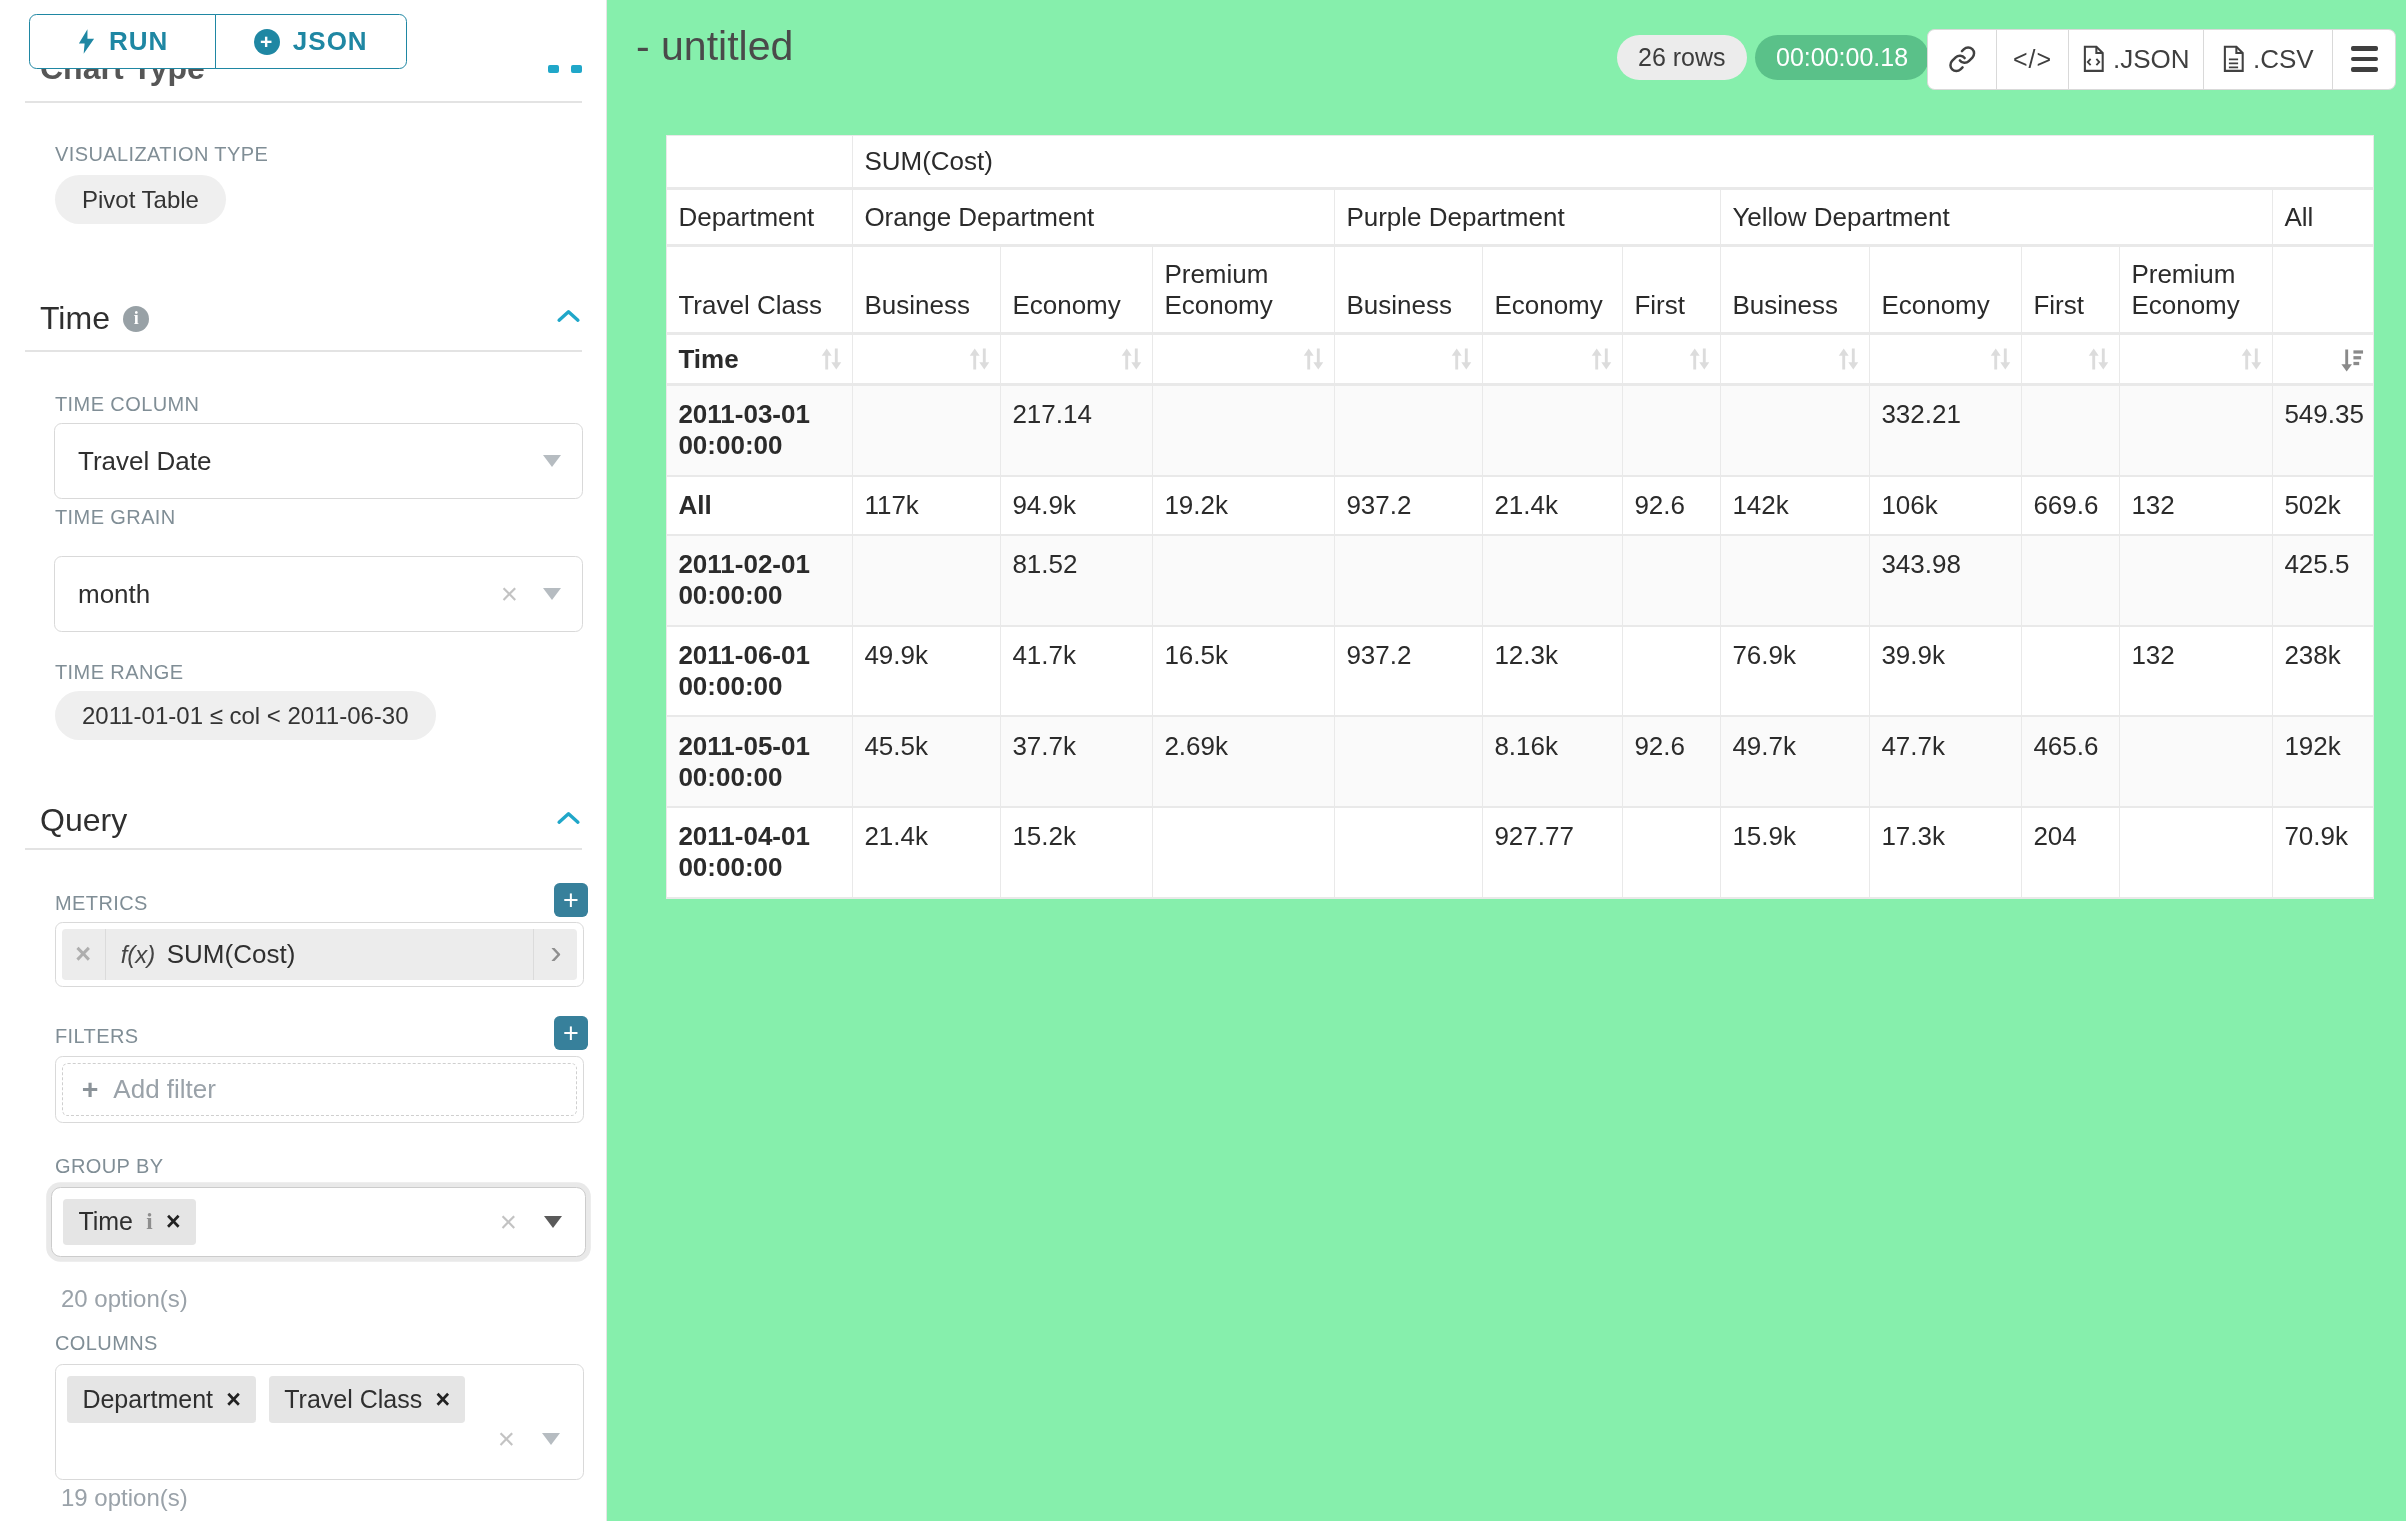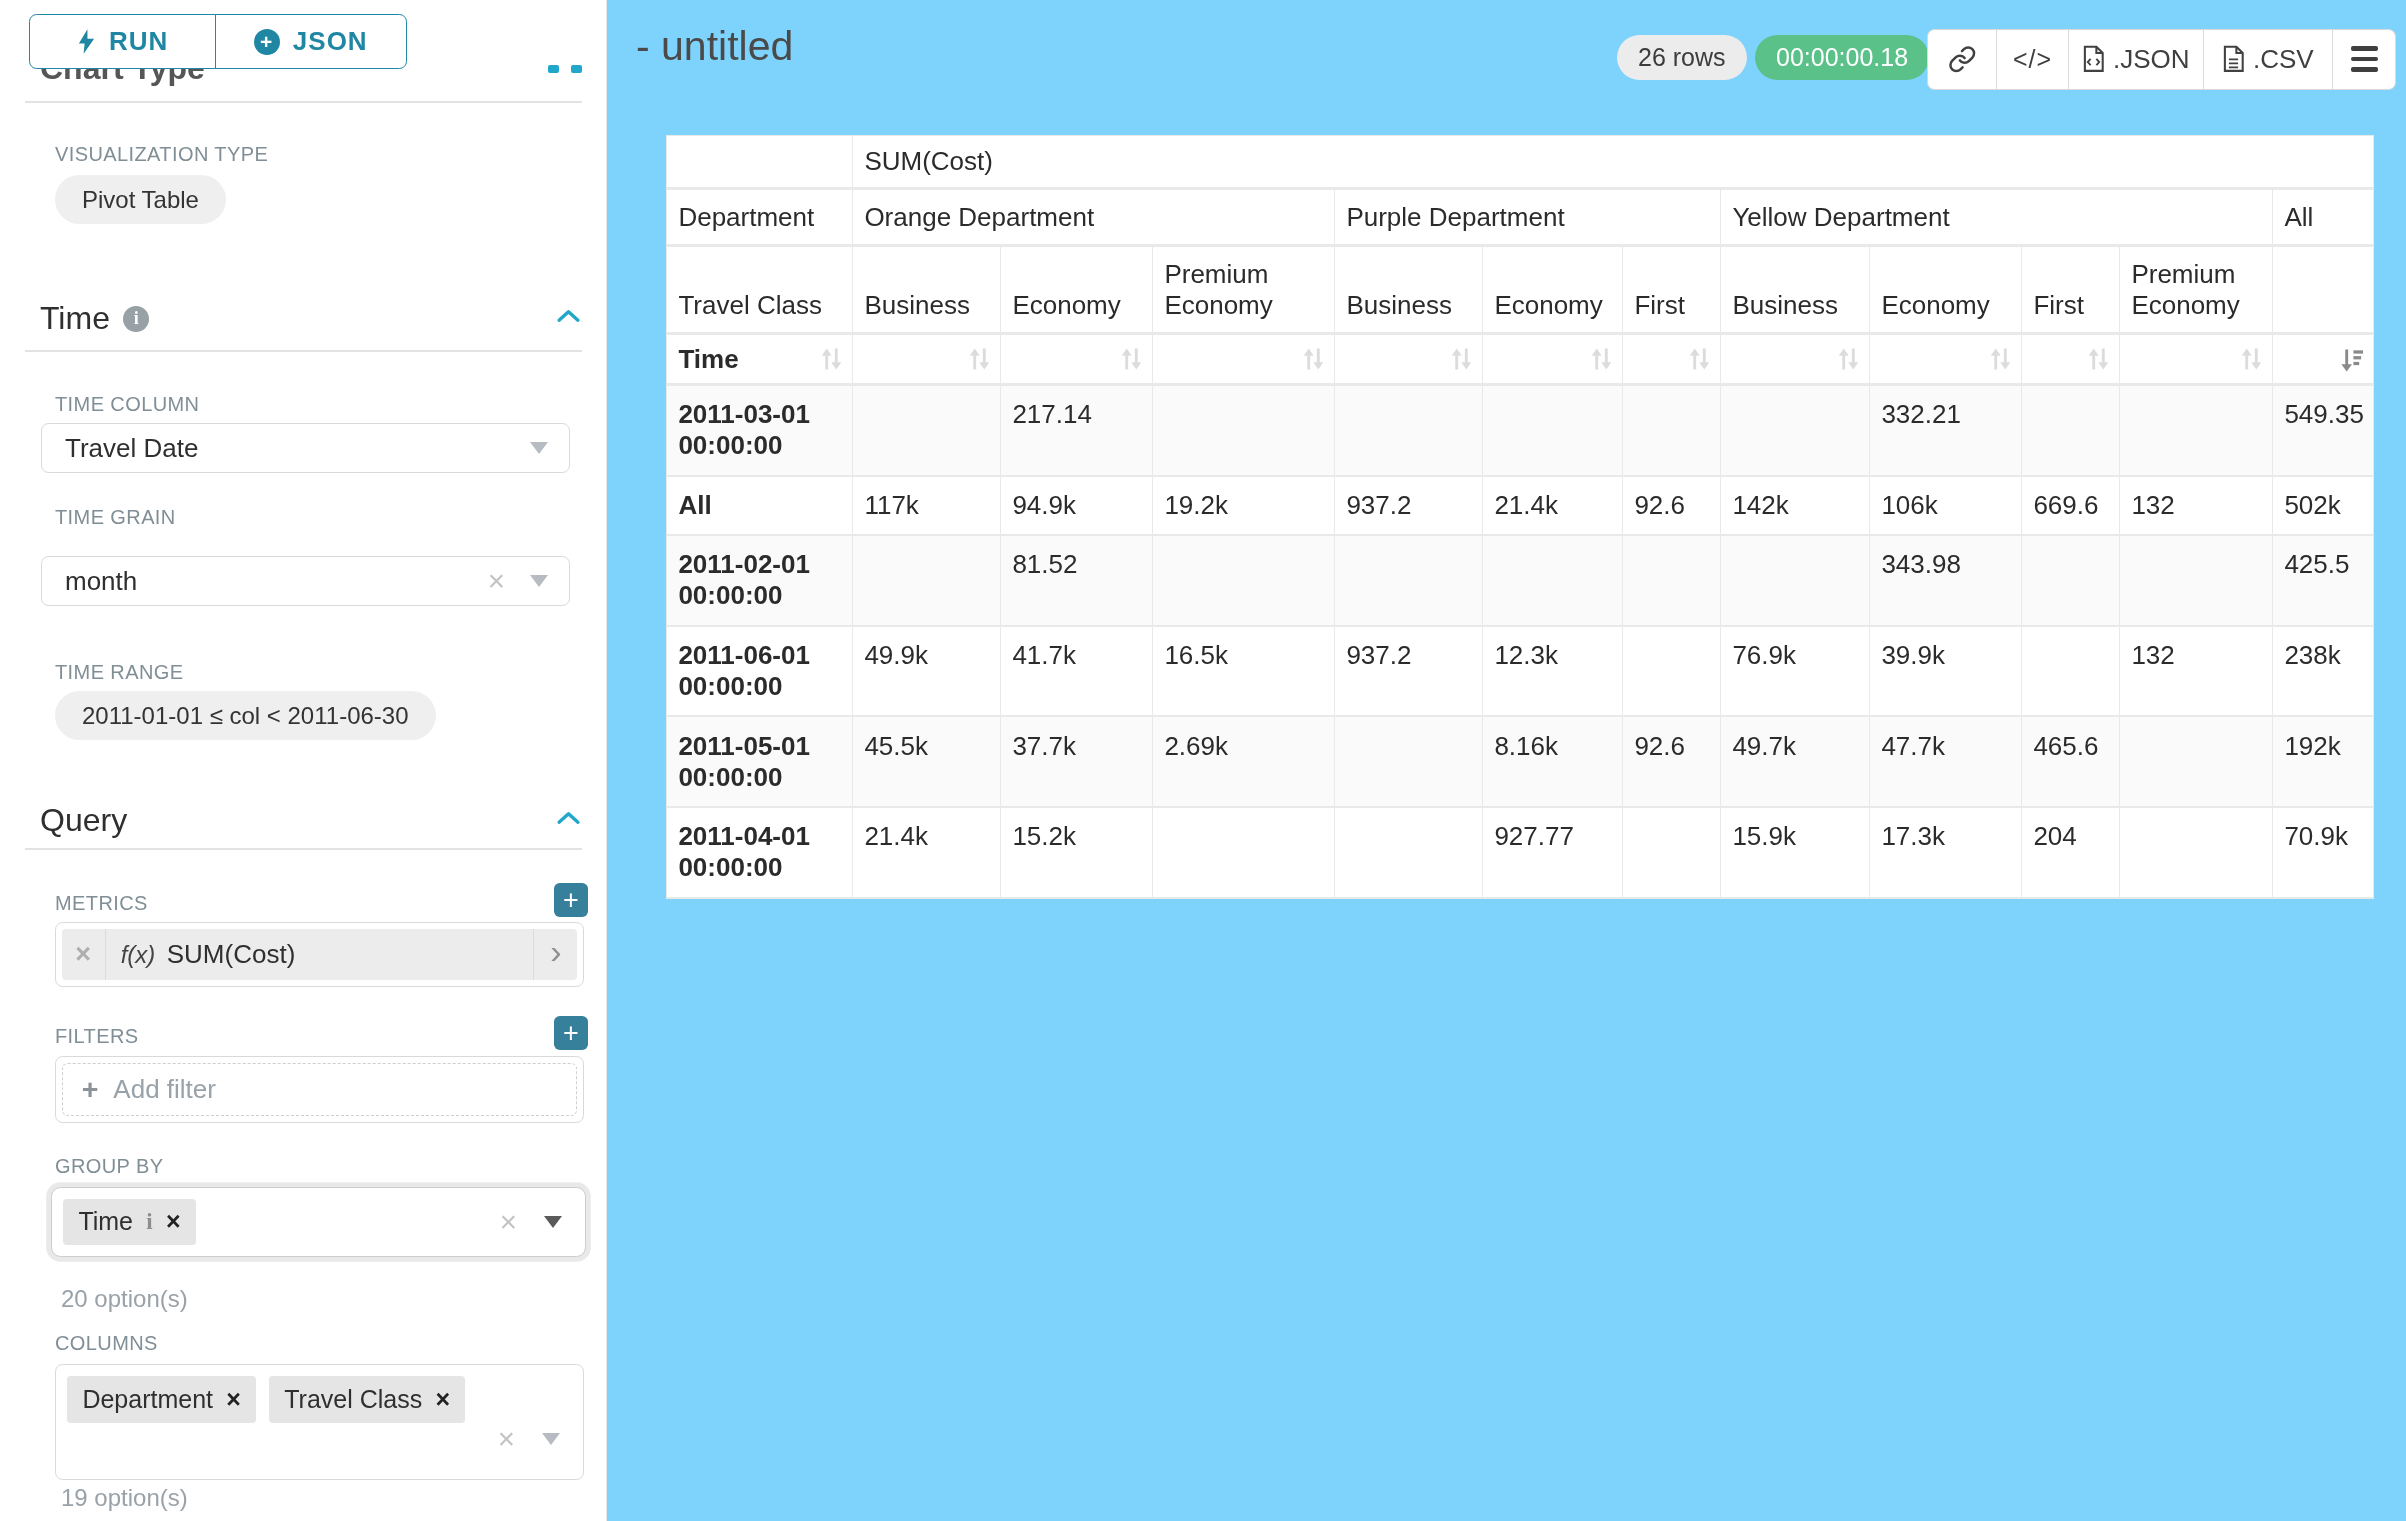--- a/index.html
+++ b/index.html
@@ -1,18 +1,18 @@
 <!DOCTYPE html>
 <html style="font-size:15px"><head>
 <meta charset="utf-8">
 <style>
   * { margin:0; padding:0; box-sizing:border-box; }
   html,body { width:2406px; height:1522px; background:#fff; overflow:hidden;
               font-family:"Liberation Sans","DejaVu Sans",sans-serif; }
-  .app { position:relative; width:2406px; height:1522px; background:#7dd3fc;padding-left:20px; }
+  .app { position:relative; width:2406px; height:1522px; background:#86efac;padding-left:20px; }
 
   
   .left-panel { position:absolute; left:0; top:0; width:607px; height:1522px;
                 background:#fff; border-right:1.9px solid #e6e6e6; }
   .btn-row { position:absolute; left:28.5px; top:14.3px; display:flex; }
   .tealbtn { height:55px; display:flex; align-items:center; justify-content:center; gap:13.3px;
              border:1.9px solid #1f87a3; color:#1f87a3; background:#fff; font-size:26px;
              font-weight:700; letter-spacing:1px; cursor:pointer; }
   .btn-run { width:188px; border-radius:7.6px 0 0 7.6px; }
   .btn-save { width:192px; border-radius:0 7.6px 7.6px 0; margin-left:-1.9px; }
@@ -29,21 +29,21 @@
   .ctl-label { position:absolute; left:55px; font-size:20px; letter-spacing:0.4px;
                color:#808e96; }
   .pill { position:absolute; display:inline-block; background:#efefef; color:#333;
           border-radius:25px; font-size:24px; padding:10.5px 27px; }
   .section-h { position:absolute; left:40px; display:flex; align-items:center; gap:13.3px;
                font-size:32px; color:#2f2f2f; }
   .info-circle { width:26px; height:26px; border-radius:50%; background:#98a1a6; color:#fff;
                  display:flex; align-items:center; justify-content:center; font-size:18px;
                  font-weight:700; font-family:"Liberation Serif",serif; }
   .chev-up { position:absolute; left:556px; }
-  .select { position:absolute; left:41px; width:529px; height:50px; border:1.9px solid #d9d9d9;
+  .select { position:absolute; left:54px; width:529px; height:76px; border:1.9px solid #d9d9d9;
             border-radius:7.6px; background:#fff; display:flex; align-items:center;
             padding:0 23px; font-size:26px; color:#2f2f2f; }
   .sel-icons { position:absolute; right:21px; display:flex; align-items:center; gap:25px; }
   .caret { width:0; height:0; border-left:9.5px solid transparent; border-right:9.5px solid transparent;
            border-top:12.4px solid #b6bcc1; }
   .caret.dark { border-top-color:#5a5a5a; }
   .clear-x { font-size:29.5px; color:#c3c3c3; line-height:1; }
   .plus-btn { position:absolute; left:554px; width:34px; height:34px; border-radius:5.7px;
               background:#37809b; color:#fff; display:flex; align-items:center; justify-content:center;
               font-size:27px; font-weight:400; line-height:1; cursor:pointer; }

